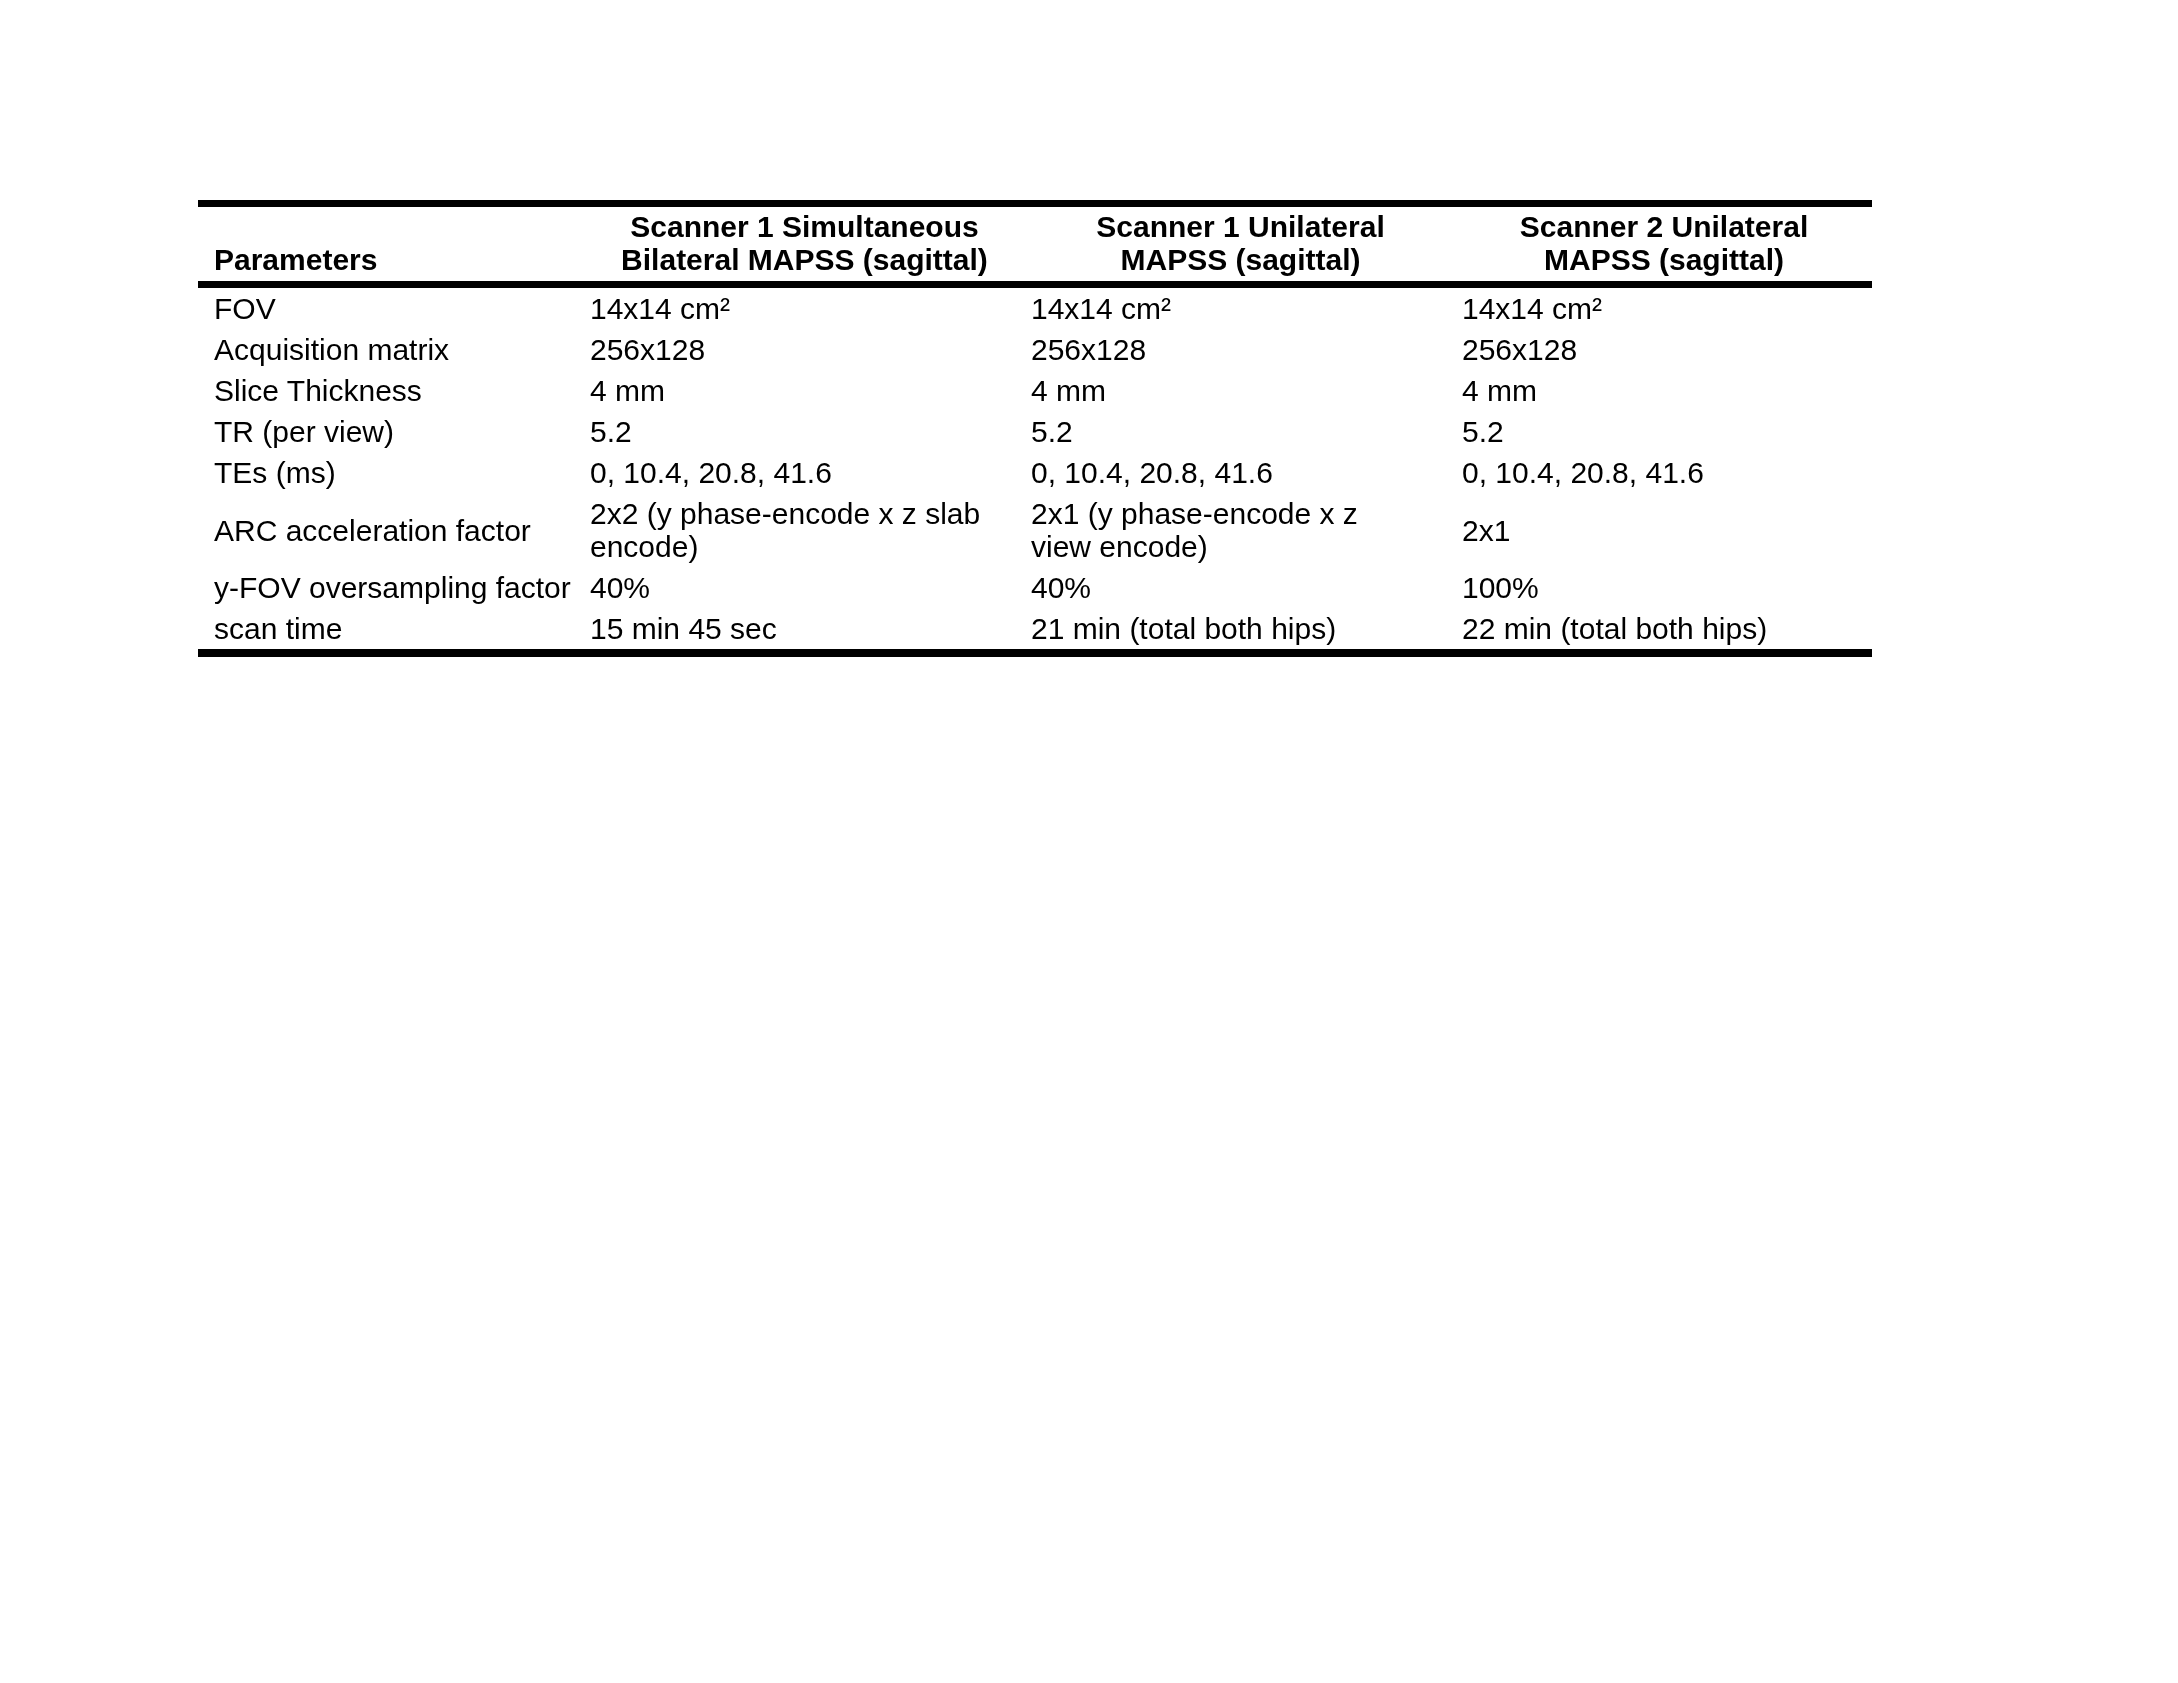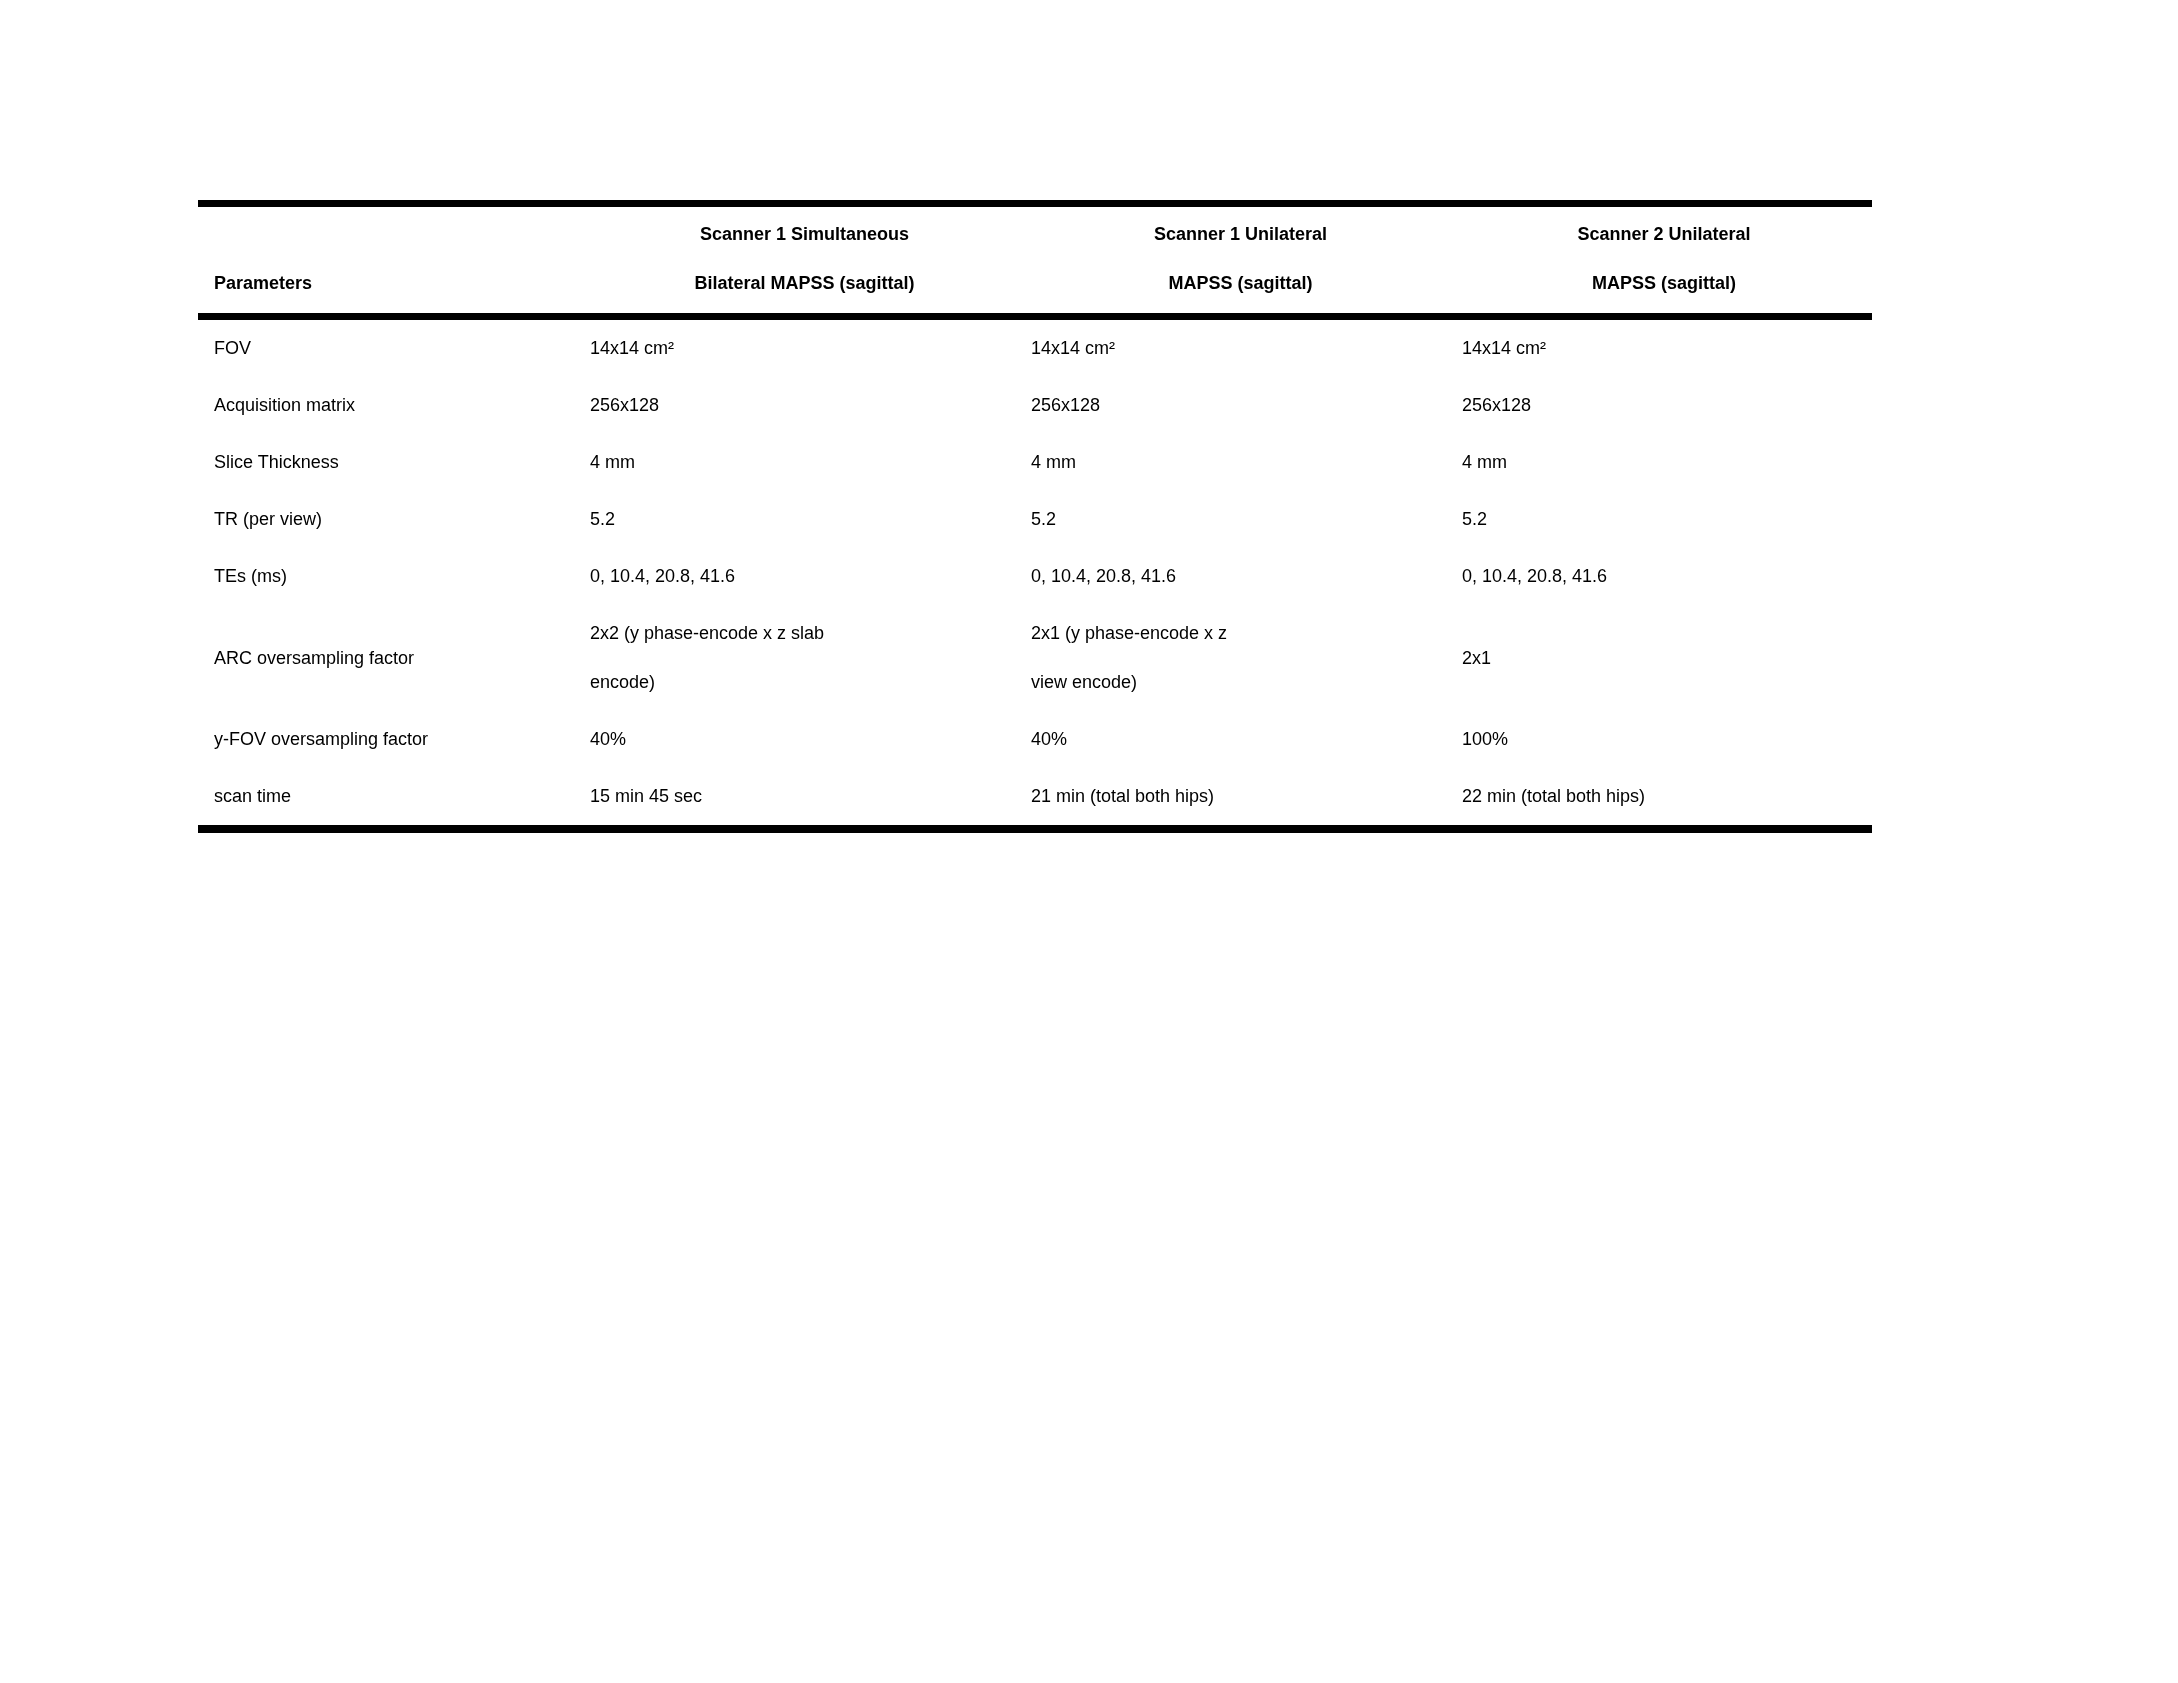--- a/index.html
+++ b/index.html
@@ -27,22 +27,22 @@
     width: 1673px;
     border-collapse: collapse;
     table-layout: fixed;
     border-top: 7px solid #000000;
     border-bottom: 8px solid #000000;
   }
   table.params-table thead tr {
     border-bottom: 7px solid #000000;
   }
   th, td {
-    font-size: 18px;
-    line-height: 49px;
+    font-size: 30px;
+    line-height: 33px;
     white-space: pre-line;
     vertical-align: middle;
     padding: 4px 6px;
   }
   th {
     font-weight: bold;
     text-align: center;
     vertical-align: bottom;
     padding: 3px 6px 5px 6px;
   }
@@ -105,21 +105,21 @@
           <td class="value-cell">5.2</td>
           <td class="value-cell">5.2</td>
         </tr>
         <tr>
           <td class="param-cell">TEs (ms)</td>
           <td class="value-cell">0, 10.4, 20.8, 41.6</td>
           <td class="value-cell">0, 10.4, 20.8, 41.6</td>
           <td class="value-cell">0, 10.4, 20.8, 41.6</td>
         </tr>
         <tr>
-          <td class="param-cell">ARC oversampling factor</td>
+          <td class="param-cell">ARC acceleration factor</td>
           <td class="value-cell">2x2 (y phase-encode x z slab
 encode)</td>
           <td class="value-cell">2x1 (y phase-encode x z
 view encode)</td>
           <td class="value-cell">2x1</td>
         </tr>
         <tr>
           <td class="param-cell">y-FOV oversampling factor</td>
           <td class="value-cell">40%</td>
           <td class="value-cell">40%</td>

